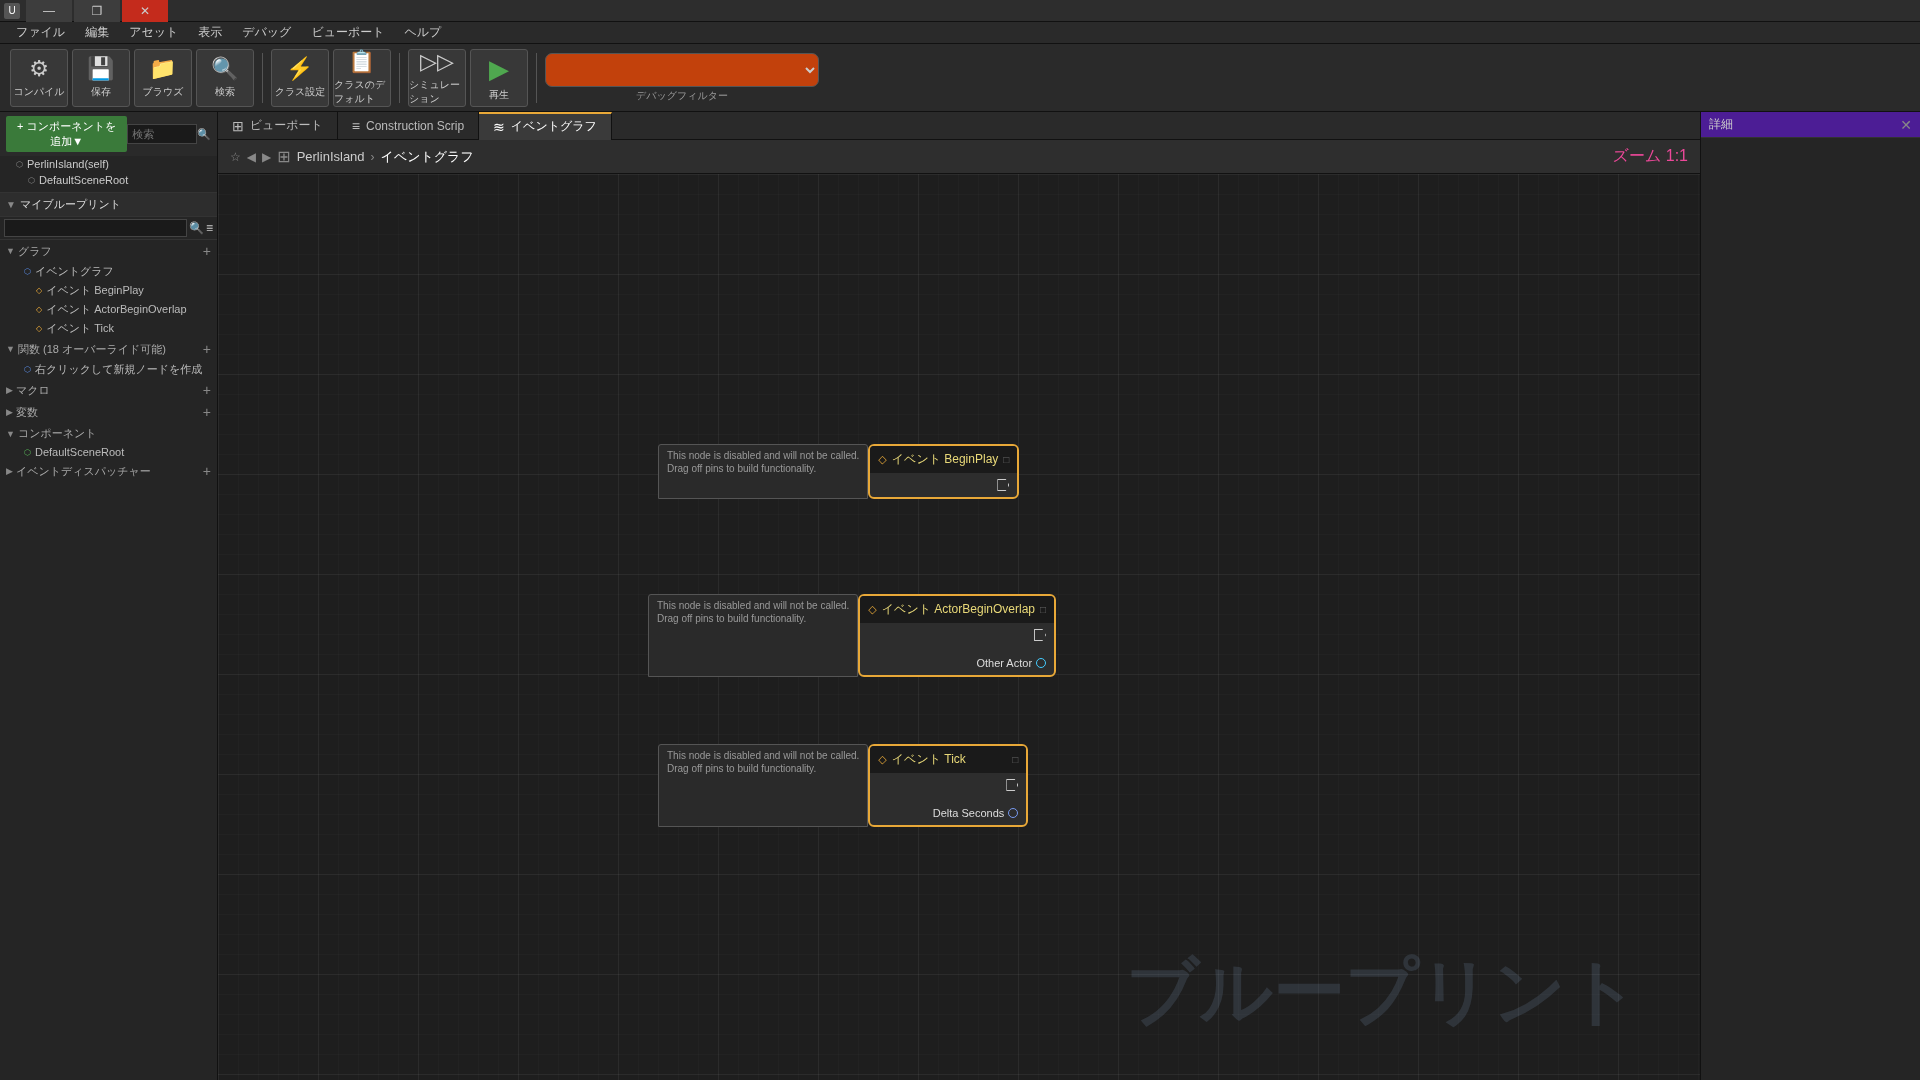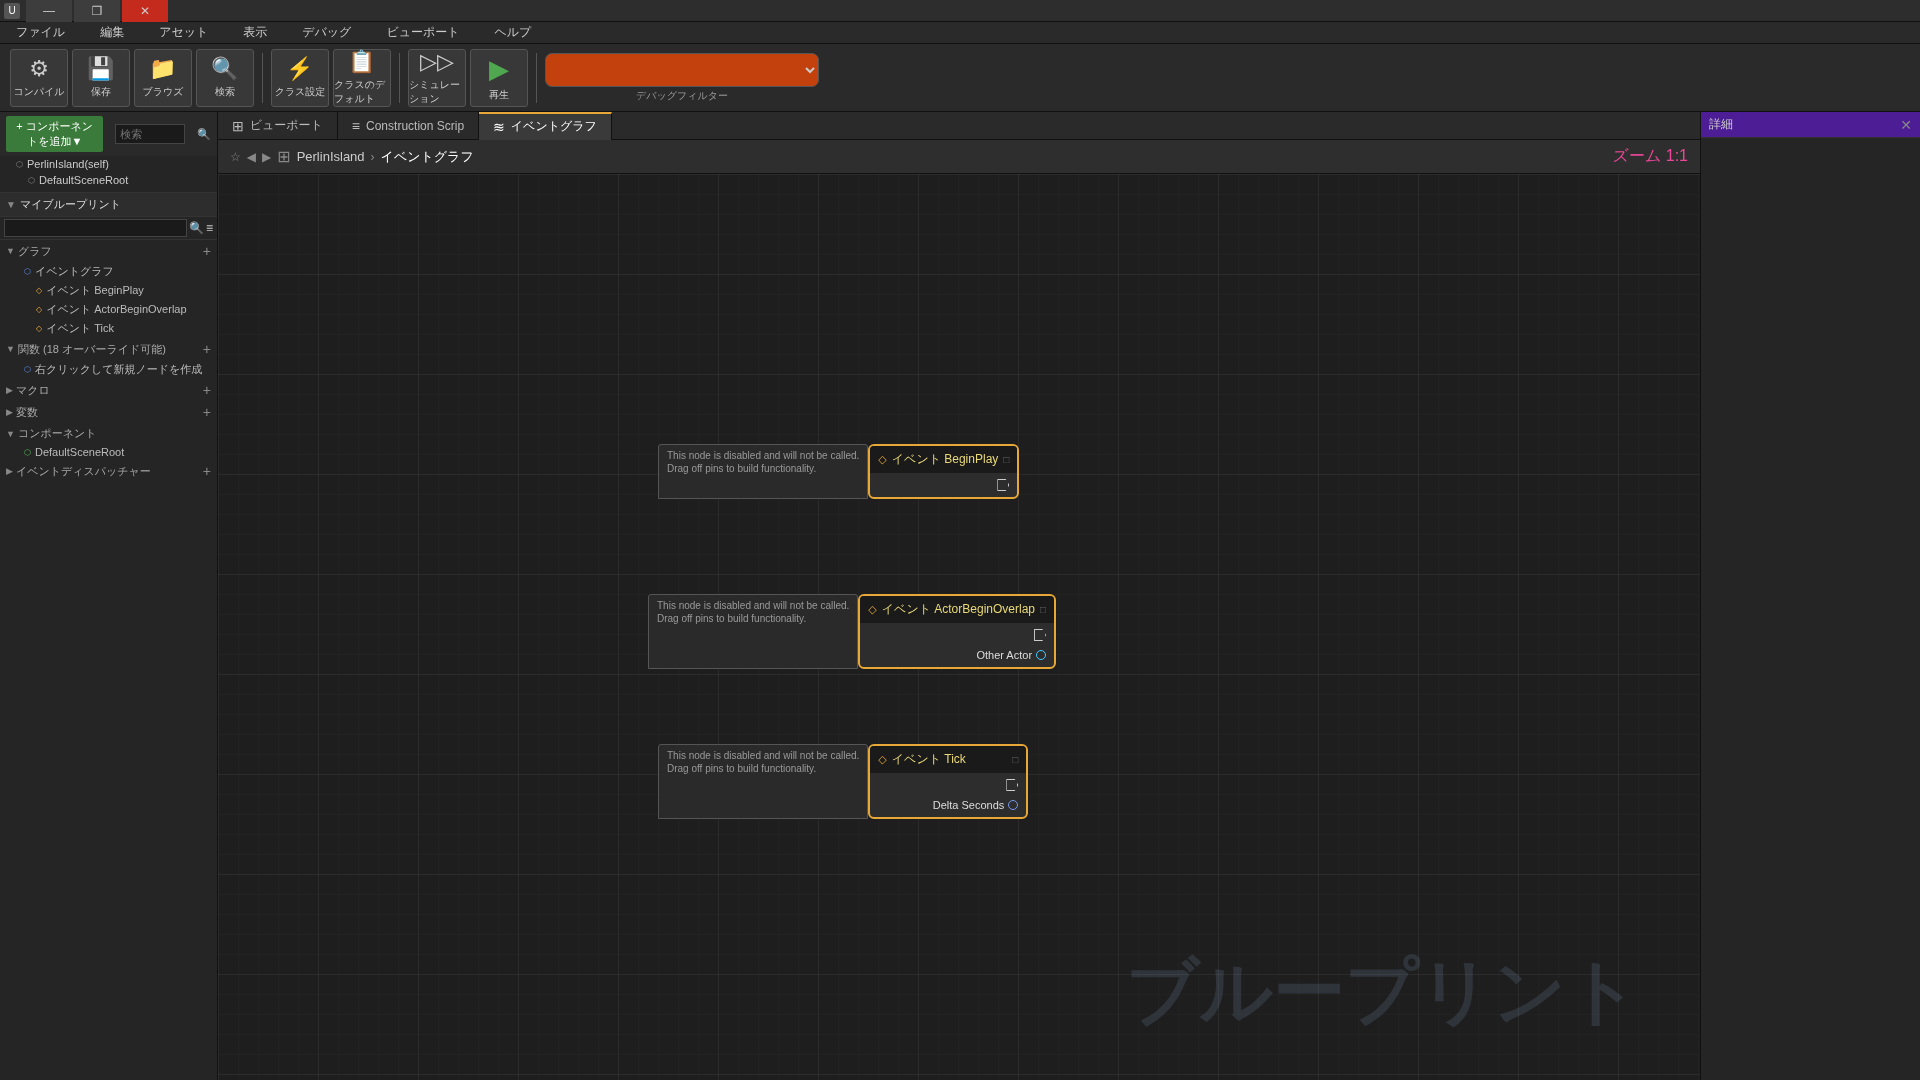--- a/index.html
+++ b/index.html
@@ -42,21 +42,21 @@
     }
     .tb-btn:last-child { background: #c42b1c; }
 
     
     #menu-bar {
       height: 22px;
       background: #2a2a2a;
       display: flex;
       align-items: center;
       padding: 0 8px;
-      gap: 19px;
+      gap: 4px;
       border-bottom: 1px solid #111;
     }
     .menu-item {
       padding: 2px 8px;
       font-size: 12px;
       color: #ccc;
       cursor: pointer;
     }
 
     
@@ -136,21 +136,21 @@
       border-bottom: 1px solid #333;
       padding-bottom: 4px;
     }
     .section-header {
       display: flex;
       align-items: center;
       padding: 4px 6px;
       background: #2a2a2a;
       font-size: 11px;
       color: #ccc;
-      gap: 12px;
+      gap: 0;
     }
     .add-component-btn {
       background: #3a7a3a;
       border: none;
       color: white;
       padding: 3px 8px;
       font-size: 11px;
       border-radius: 2px;
       cursor: pointer;
       display: flex; align-items: center; gap: 3px;
@@ -353,21 +353,21 @@
     }
     .bp-node-header .corner-icon {
       margin-left: auto;
       color: #666;
       font-size: 10px;
     }
     .bp-node-body {
       padding: 6px 8px;
       display: flex;
       flex-direction: column;
-      gap: 8px;
+      gap: 16px;
     }
     .pin-row {
       display: flex;
       align-items: center;
       justify-content: flex-end;
       gap: 4px;
       font-size: 11px;
       color: #ccc;
     }
     .pin-exec {

